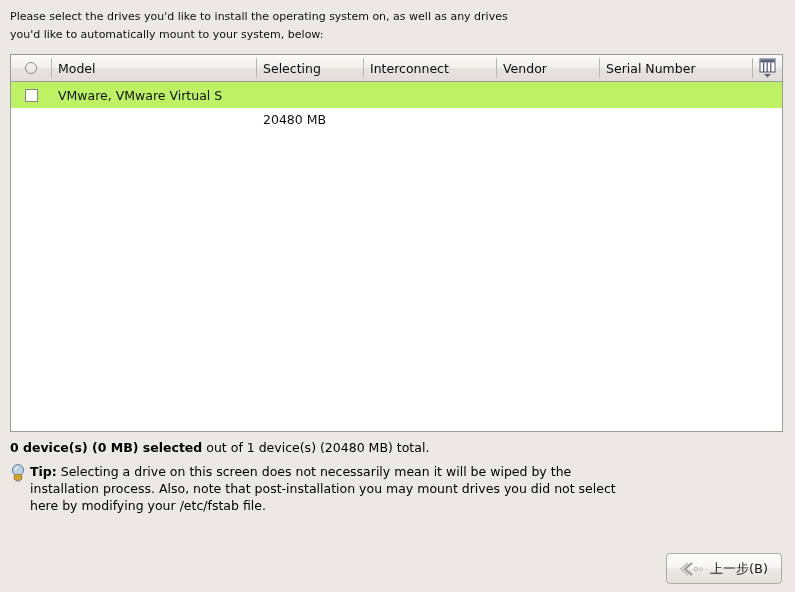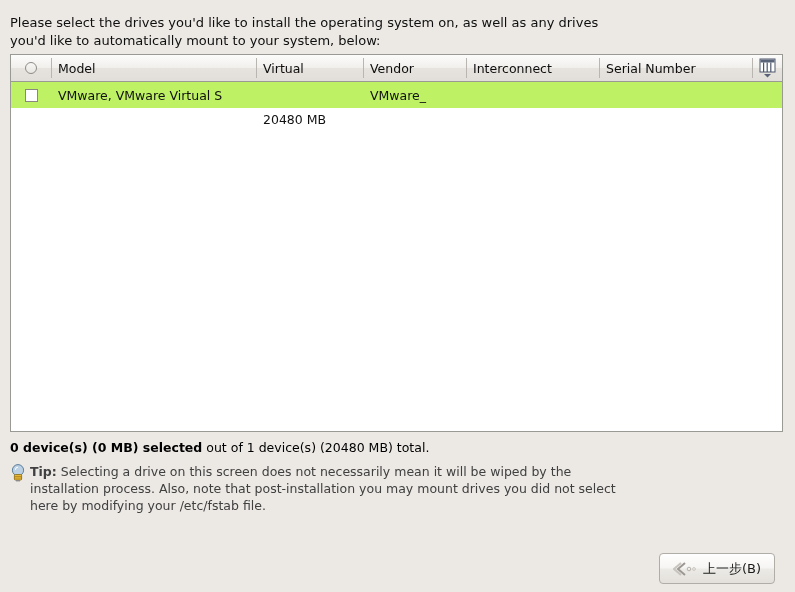--- a/index.html
+++ b/index.html
@@ -14,24 +14,24 @@
     font-size: 12.5px;
     color: #000000;
     overflow: hidden;
     position: relative;
   }
 
   
   .intro {
     position: absolute;
     left: 10px;
-    top: 14px;
+    top: 8px;
     width: 700px;
     line-height: 18px;
-    font-size: 13px;
+    font-size: 11px;
     color: #0f0f0f;
     white-space: pre-line;
   }
 
   
   .table-frame {
     position: absolute;
     left: 10px;
     top: 54px;
     width: 773px;
@@ -154,28 +154,28 @@
   .tip-icon {
     width: 16px;
     height: 18px;
     margin-right: 4px;
     flex: 0 0 auto;
     margin-top: 1px;
   }
   .tip-text {
     font-size: 12.5px;
     line-height: 17px;
-    color: #404040;
+    color: #000000;
   }
   .tip-text b { font-weight: bold; }
 
   
   .btn-row {
     position: absolute;
-    right: 20px;
+    right: 13px;
     top: 553px;
     display: flex;
     gap: 20px;
   }
   .btn {
     height: 31px;
     min-width: 116px;
     padding: 0 12px;
     border: 1px solid #b0aca6;
     border-radius: 4px;
@@ -208,29 +208,29 @@
 
     <div class="th th-check">
       <span class="header-radio"></span>
     </div>
 
     <div class="th th-model">
       <span>Model</span>
     </div>
 
     <div class="th th-capacity">
-      <span>Virtual</span>
+      <span>Selecting</span>
+    </div>
+
+    <div class="th th-interconnect">
+      <span>Interconnect</span>
     </div>
 
     <div class="th th-vendor">
       <span>Vendor</span>
-    </div>
-
-    <div class="th th-interconnect">
-      <span>Interconnect</span>
     </div>
 
     <div class="th th-serial">
       <span>Serial Number</span>
     </div>
 
     <div class="th th-tools">
       <svg class="col-icon" viewBox="0 0 17 21" xmlns="http://www.w3.org/2000/svg">
         <rect x="1" y="1" width="15" height="13" fill="#ffffff" stroke="#4c566b" stroke-width="1"></rect>
         <rect x="1.5" y="1.5" width="14" height="3" fill="#5a6478"></rect>
@@ -243,21 +243,20 @@
 
   </div>
 
   <div class="tbody">
     <div class="trow">
       <div class="td td-check">
         <span class="row-checkbox"></span>
       </div>
       <div class="td td-model">VMware, VMware Virtual S</div>
       <div class="td td-capacity">20480 MB</div>
-      <div class="td td-vendor">VMware_</div>
       <div class="td td-serial"></div>
     </div>
   </div>
 
 </div>
 
 <div class="status"><b>0 device(s) (0 MB) selected</b><span> out of 1 device(s) (20480 MB) total.</span></div>
 
 <div class="tip">
   <svg class="tip-icon" viewBox="0 0 16 18" xmlns="http://www.w3.org/2000/svg">

